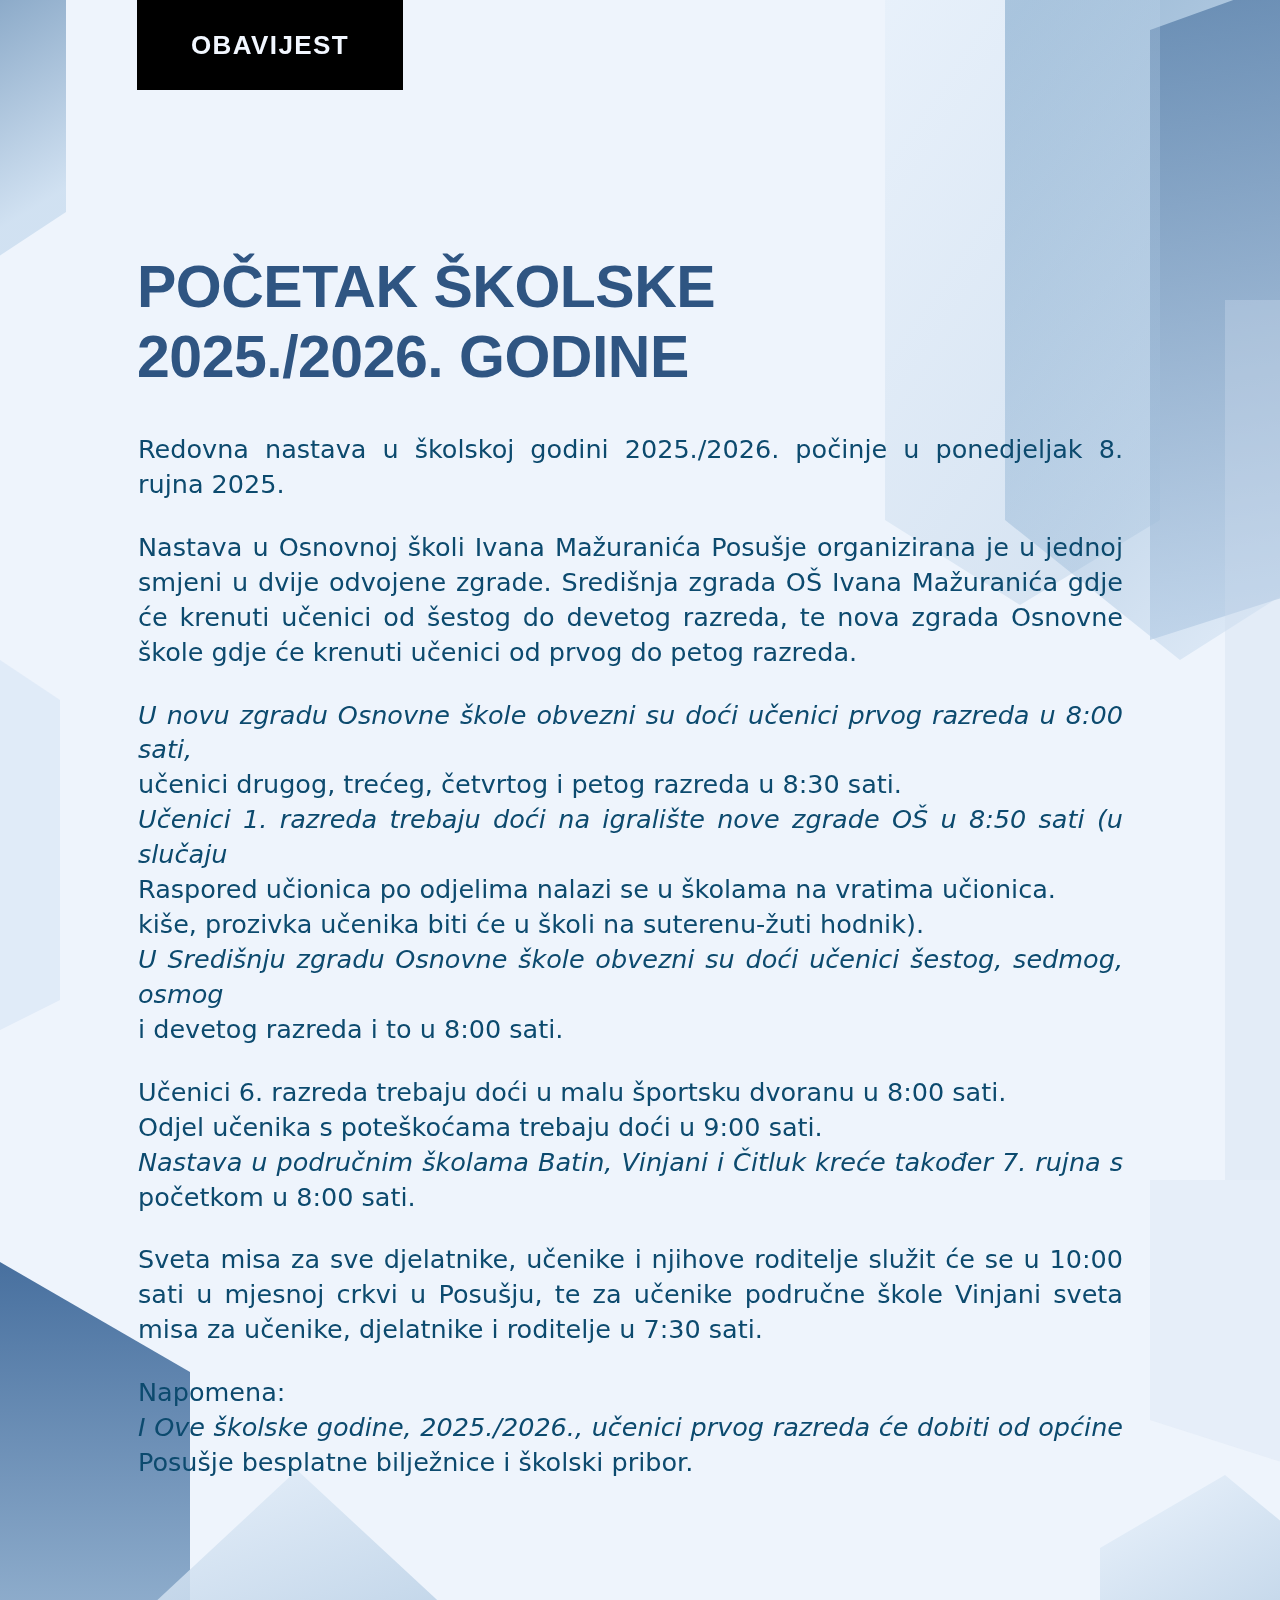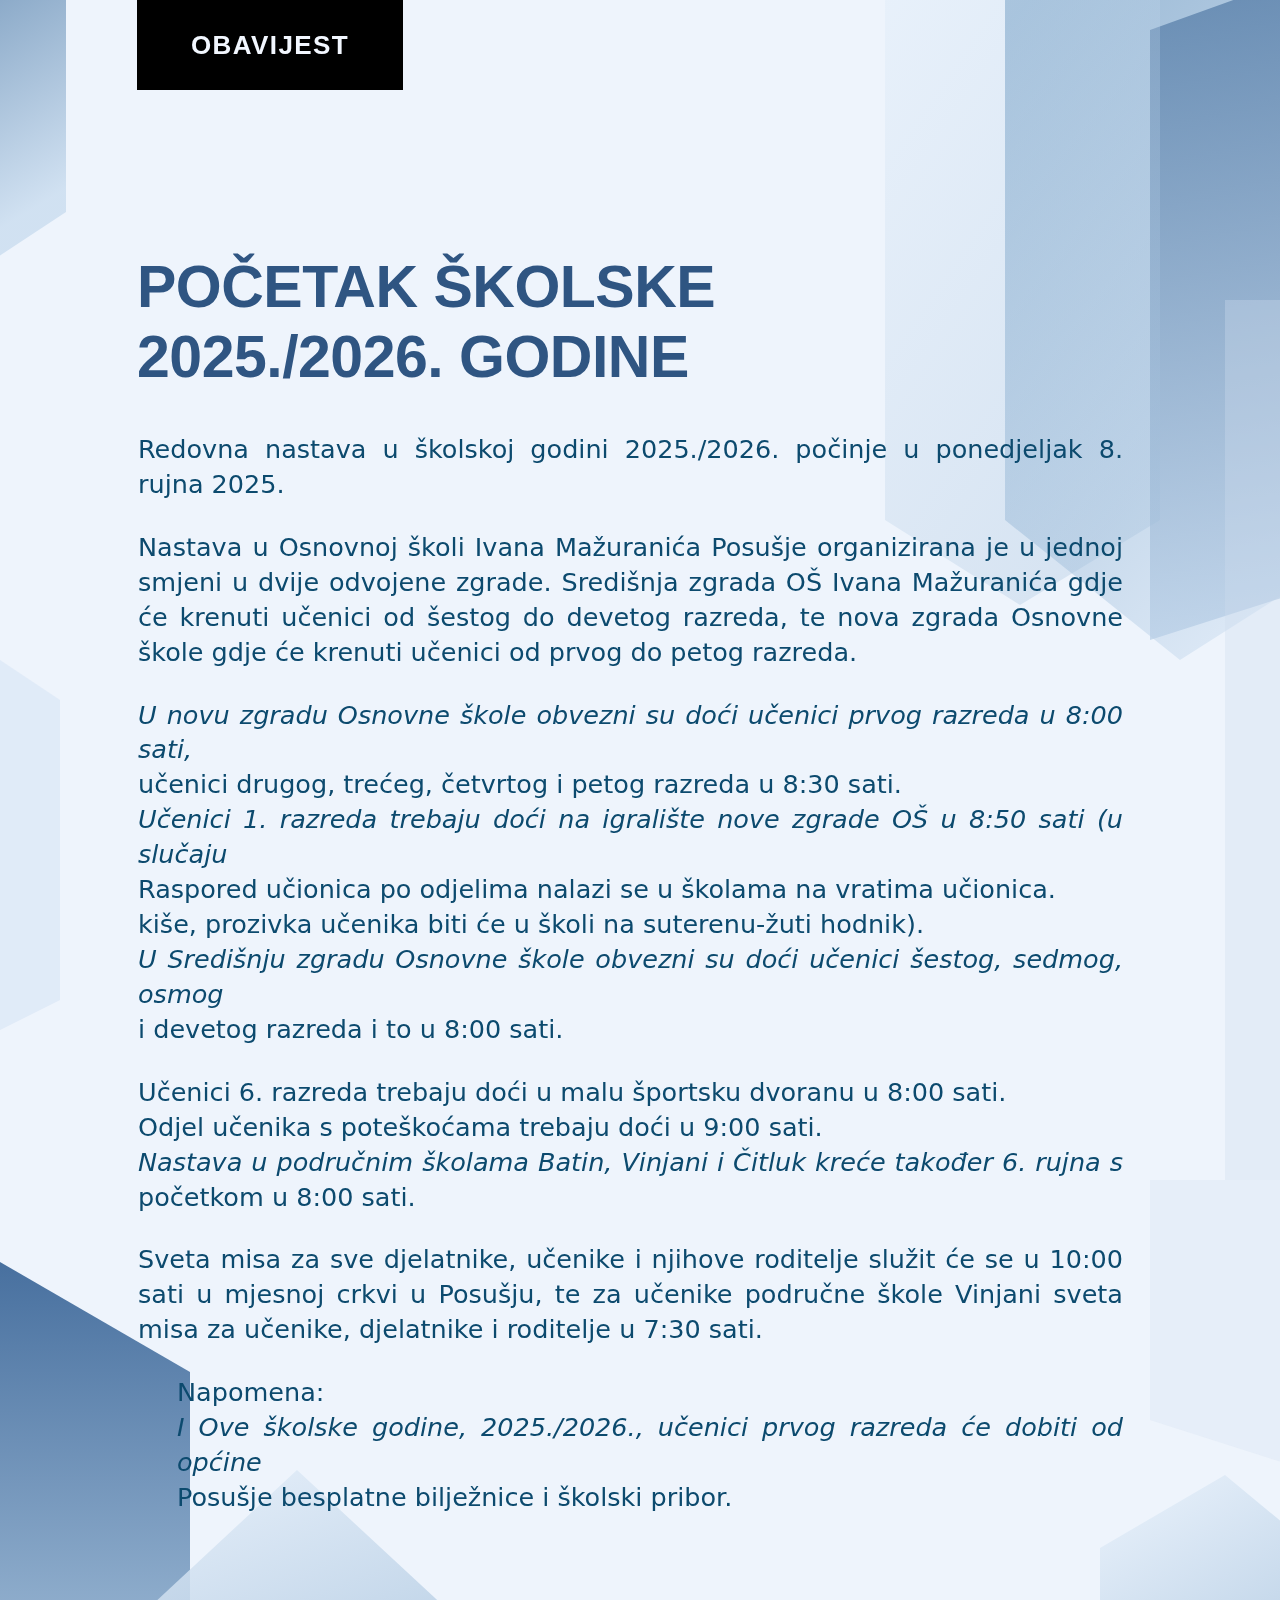--- a/index.html
+++ b/index.html
@@ -77,21 +77,21 @@
     color: #0c4a6e;
     font-size: 25.5px;
     line-height: 1.37;
     font-family: "DejaVu Sans", sans-serif;
   }
   .para {
     margin: 0 0 28px 0;
     text-align: justify;
     text-justify: inter-word;
   }
-  .para:last-child { margin-bottom: 0; margin-left: 39px; }
+  .para:last-child { margin-bottom: 0; }
   .para.left { text-align: left; }
   .ln { display: block; }
   .ln.just {
     text-align: justify;
     text-align-last: justify;
     font-style: italic;
   }
 </style>
 </head>
 <body>
@@ -184,21 +184,21 @@
       <span class="ln just">Učenici 1. razreda trebaju doći na igralište nove zgrade OŠ u 8:50 sati (u slučaju</span>
       <span class="ln">Raspored učionica po odjelima nalazi se u školama na vratima učionica.</span>
       <span class="ln">kiše, prozivka učenika biti će u školi na suterenu-žuti hodnik).</span>
       <span class="ln just">U Središnju zgradu Osnovne škole obvezni su doći učenici šestog, sedmog, osmog</span>
       <span class="ln">i devetog razreda i to u 8:00 sati.</span>
     </p>
 
     <p class="para left">
       <span class="ln">Učenici 6. razreda trebaju doći u malu športsku dvoranu u 8:00 sati.</span>
       <span class="ln">Odjel učenika s poteškoćama trebaju doći u 9:00 sati.</span>
-      <span class="ln just">Nastava u područnim školama Batin, Vinjani i Čitluk kreće također 6. rujna s</span>
+      <span class="ln just">Nastava u područnim školama Batin, Vinjani i Čitluk kreće također 7. rujna s</span>
       <span class="ln">početkom u 8:00 sati.</span>
     </p>
 
     <p class="para">Sveta misa za sve djelatnike, učenike i njihove roditelje služit će se u 10:00 sati u mjesnoj crkvi u Posušju, te za učenike područne škole Vinjani sveta misa za učenike, djelatnike i roditelje u 7:30 sati.</p>
 
     <p class="para left">
       <span class="ln">Napomena:</span>
       <span class="ln just">I Ove školske godine, 2025./2026., učenici prvog razreda će dobiti od općine</span>
       <span class="ln">Posušje besplatne bilježnice i školski pribor.</span>
     </p>

